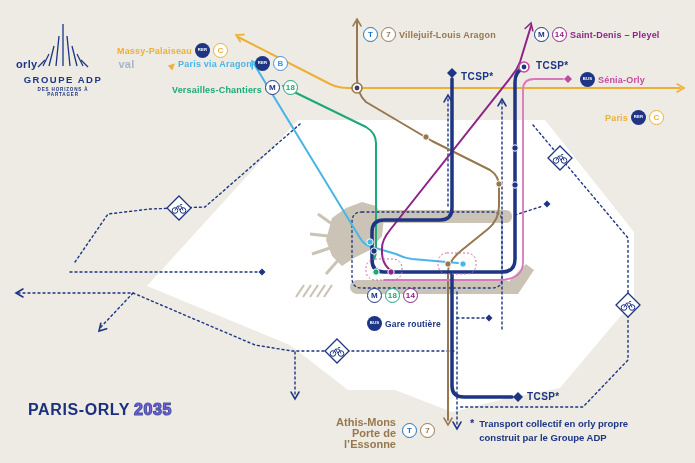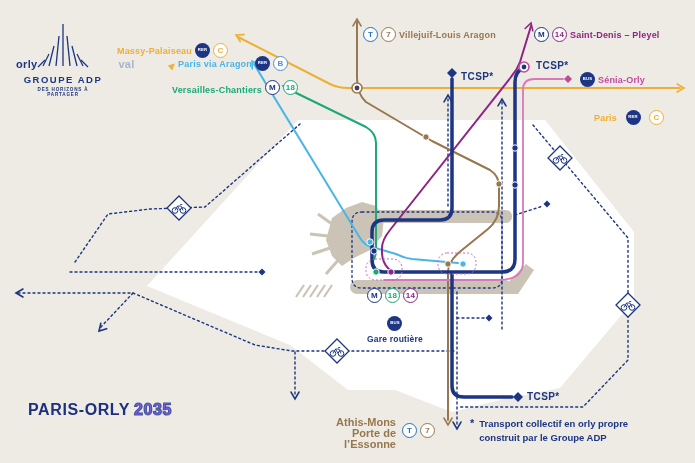--- a/index.html
+++ b/index.html
@@ -6,21 +6,21 @@
   .stage{position:relative;width:695px;height:463px;background:#EDEBE3;overflow:hidden;
          font-family:"Liberation Sans",sans-serif;}
   #map-svg{position:absolute;left:0;top:0;}
 
   
   .lbl{position:absolute;display:flex;align-items:center;gap:3px;font-weight:bold;
        font-size:9px;letter-spacing:.2px;white-space:nowrap;}
   .right{justify-content:flex-end;}
   .c-yellow{color:#EFAF35;margin-top:17px;} .c-cyan{color:#49B5E7;} .c-teal{color:#1CA878;align-items:flex-end;}
   .c-brown{color:#97774E;} .c-purple{color:#8E2486;} .c-magenta{color:#C34A9F;}
-  .c-blue{color:#1D3583;flex-direction:column;}
+  .c-blue{color:#1D3583;}
 
   .badge{display:inline-flex;align-items:center;justify-content:center;flex:0 0 auto;
          width:15px;height:15px;border-radius:50%;background:#fff;font-weight:bold;
          box-sizing:border-box;line-height:1;}
   .fill{background:#1D3583;color:#fff;font-size:4.3px;letter-spacing:.2px;}
   .bo{border:1.7px solid;color:#1D3583;font-size:8px;}
   .bo-m{border-color:#1D3583;color:#1D3583;}
   .bo-c{border-color:#EFAF35;color:#EFAF35;}
   .bo-b{border-color:#4B92DB;color:#4B92DB;}
   .bo-t{border-color:#2173B8;color:#2173B8;}
@@ -203,21 +203,21 @@
     <span class="badge bo bo-m">M</span>
     <span class="badge bo bo-14">14</span>
     <span>Saint-Denis – Pleyel</span>
   </div>
 
   <div class="lbl c-magenta" style="left:580px;top:72px;">
     <span class="badge fill">BUS</span>
     <span>Sénia-Orly</span>
   </div>
 
-  <div class="lbl right c-yellow" style="left:594px;top:93px;width:70px;justify-content:space-between;">
+  <div class="lbl right c-yellow" style="left:594px;top:93px;width:70px;">
     <span>Paris</span>
     <span class="badge fill">RER</span>
     <span class="badge bo bo-c">C</span>
   </div>
 
   <div class="lbl" style="left:367px;top:288px;">
     <span class="badge bo bo-m">M</span>
     <span class="badge bo bo-18">18</span>
     <span class="badge bo bo-14">14</span>
   </div>

